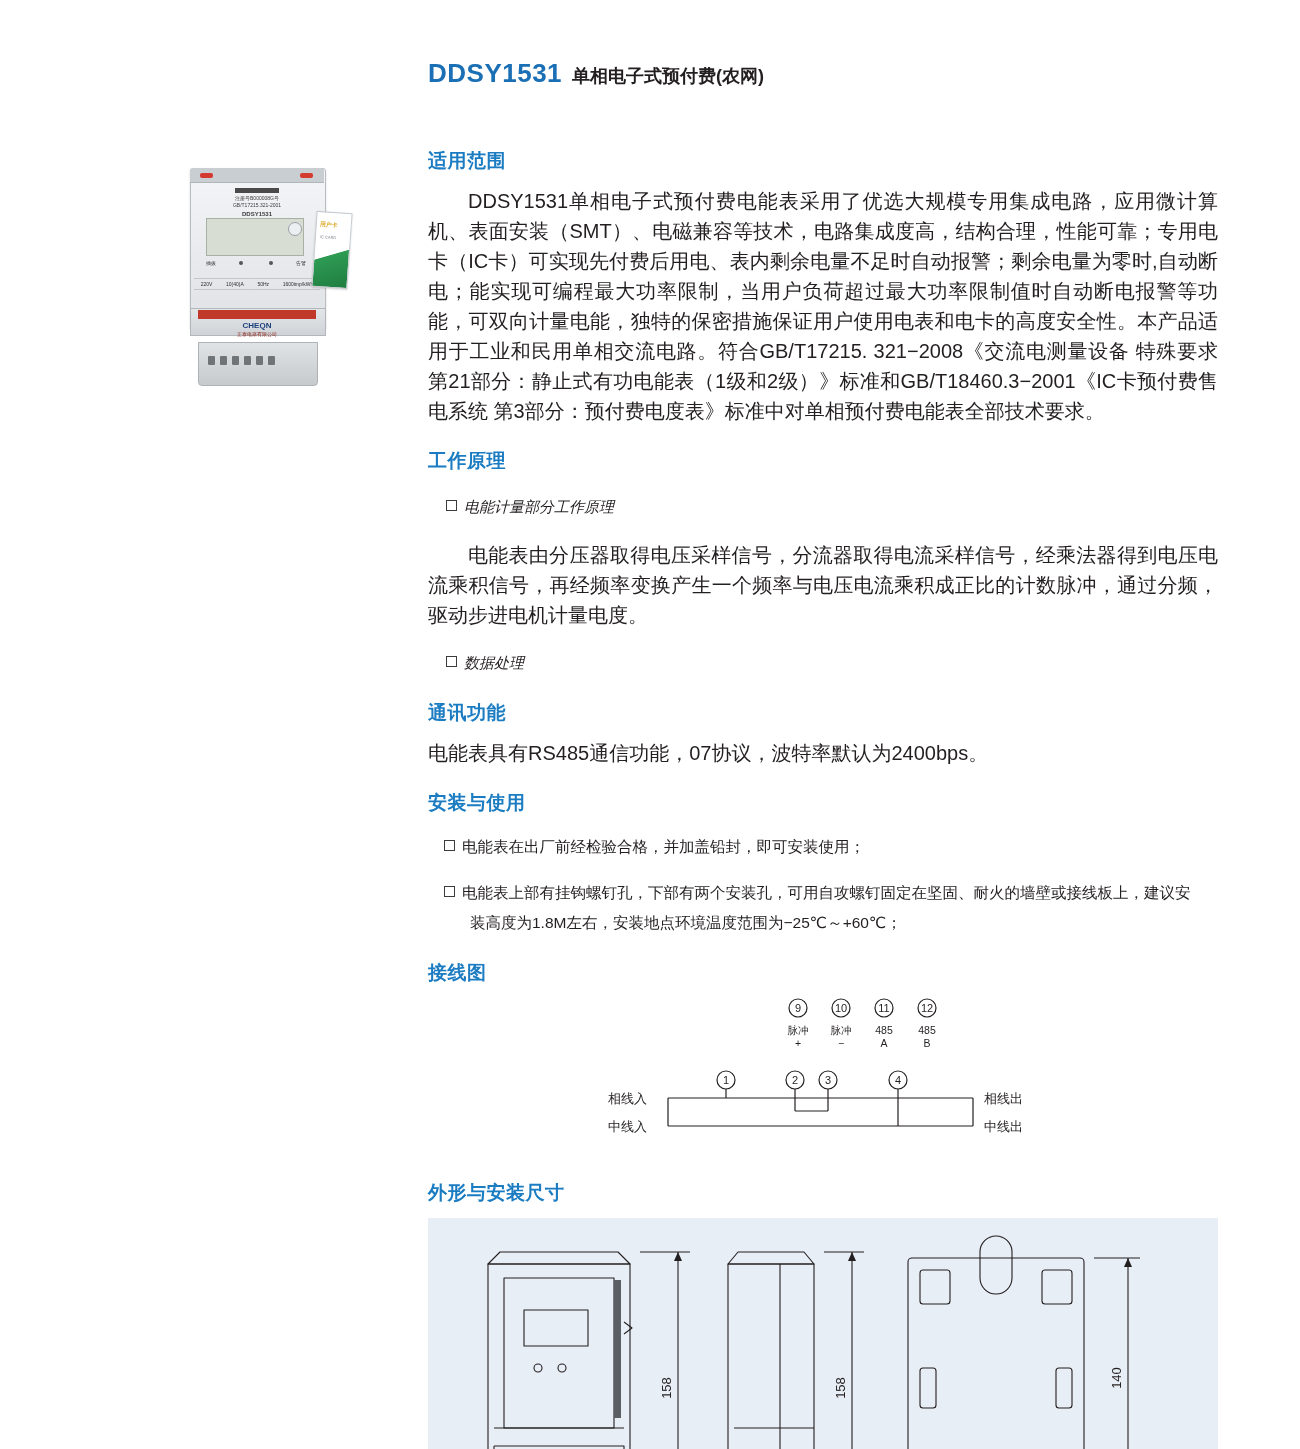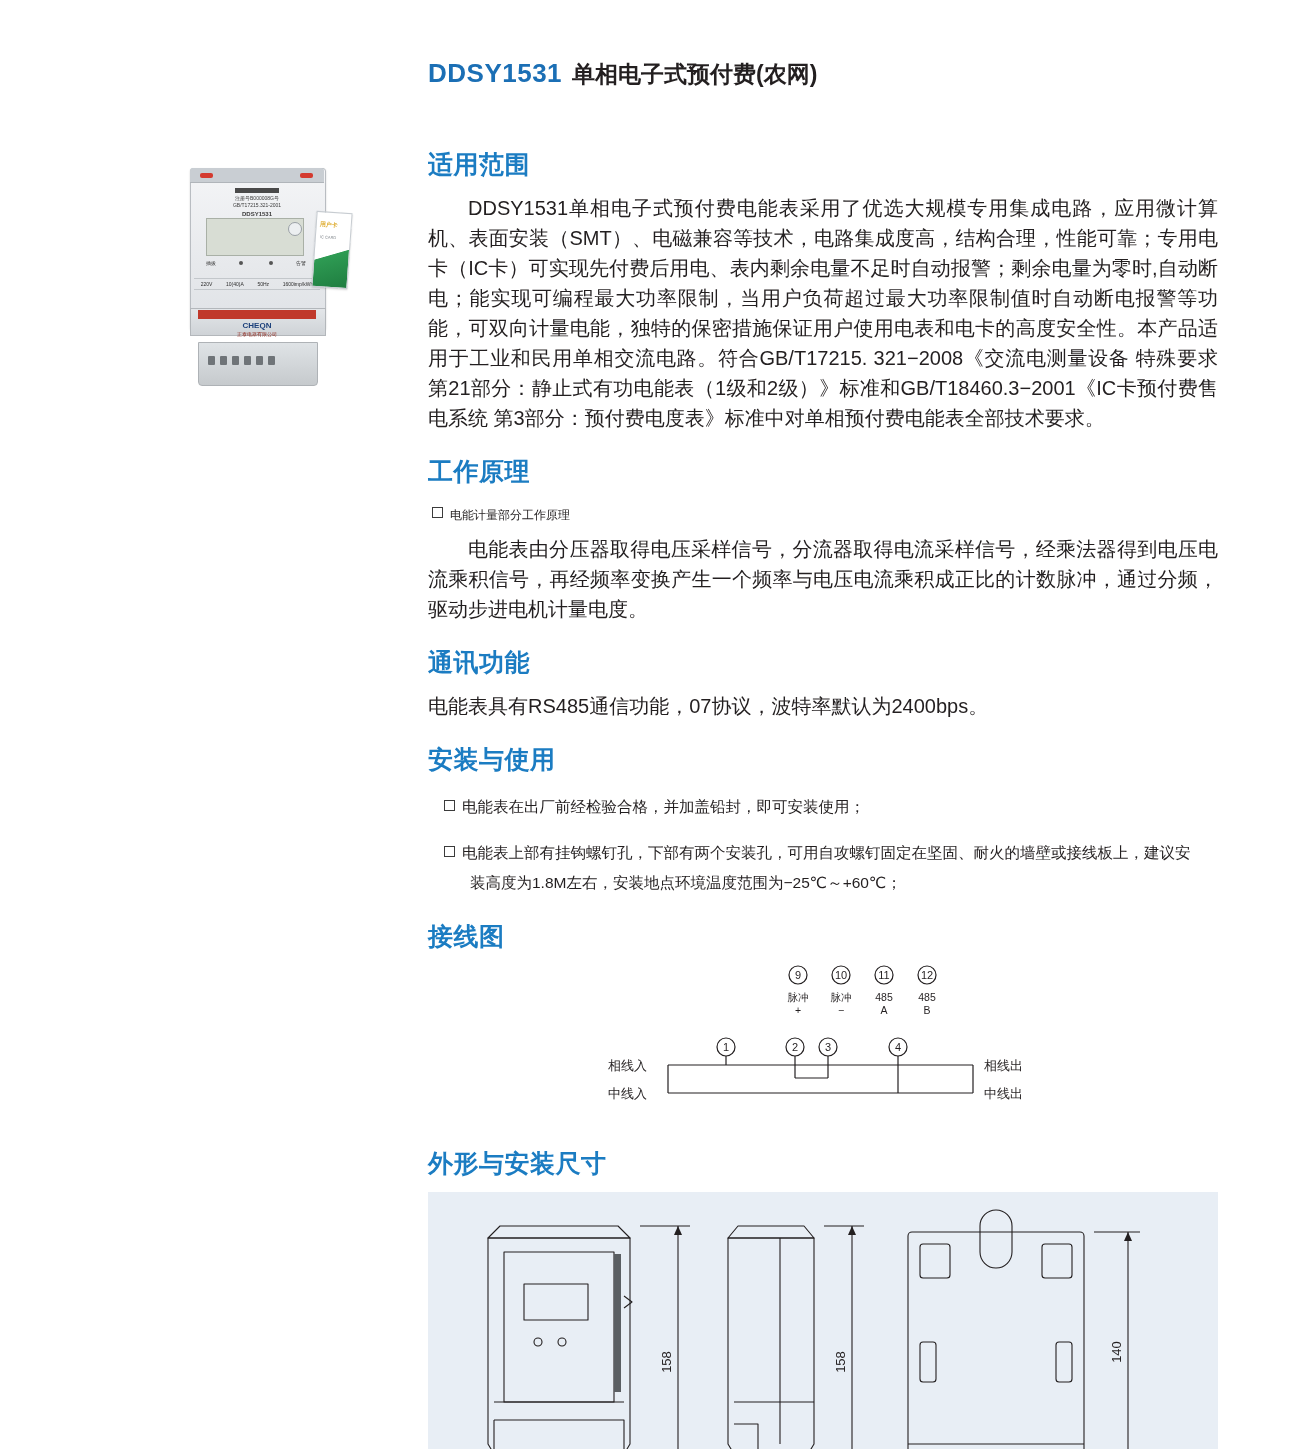--- a/index.html
+++ b/index.html
@@ -30,21 +30,21 @@
     align-items: baseline;
     gap: 10px;
   }
   .title-code {
     font-size: 26px;
     font-weight: bold;
     color: #1b6fb5;
     letter-spacing: 0.5px;
   }
   .title-name {
-    font-size: 23px;
+    font-size: 18px;
     font-weight: bold;
     color: #231f20;
   }
 
   
   .product-img {
     position: absolute;
     left: 168px;
     top: 160px;
     width: 200px;
@@ -245,40 +245,41 @@
   }
 
   
   .content {
     position: absolute;
     left: 428px;
     top: 148px;
     width: 790px;
   }
   h2.section {
-    font-size: 25px;
+    font-size: 19px;
     font-weight: bold;
     color: #1b7cc2;
     margin: 0 0 12px 0;
     letter-spacing: 0.5px;
   }
   .section-block { margin-bottom: 22px; }
   p.body {
     font-size: 20px;
     line-height: 30px;
     margin: 0;
     text-align: justify;
     color: #231f20;
   }
   p.indent { text-indent: 2em; }
   .bullet {
-    font-size: 12px;
+    font-size: 15px;
     line-height: 30px;
-    margin: 4px;
+    margin: 18px;
     color: #231f20;
+    font-style: italic;
   }
   .bullet .sq {
     display: inline-block;
     width: 9px;
     height: 9px;
     border: 1px solid #3b3b3b;
     margin-right: 7px;
     vertical-align: 1px;
   }
   .hang {
@@ -378,20 +379,23 @@
       <h2 class="section">适用范围</h2>
       <p class="body indent">DDSY1531单相电子式预付费电能表采用了优选大规模专用集成电路，应用微计算机、表面安装（SMT）、电磁兼容等技术，电路集成度高，结构合理，性能可靠；专用电卡（IC卡）可实现先付费后用电、表内剩余电量不足时自动报警；剩余电量为零时,自动断电；能实现可编程最大功率限制，当用户负荷超过最大功率限制值时自动断电报警等功能，可双向计量电能，独特的保密措施保证用户使用电表和电卡的高度安全性。本产品适用于工业和民用单相交流电路。符合GB/T17215. 321−2008《交流电测量设备 特殊要求 第21部分：静止式有功电能表（1级和2级）》标准和GB/T18460.3−2001《IC卡预付费售电系统 第3部分：预付费电度表》标准中对单相预付费电能表全部技术要求。</p>
     </div>
 
     <div class="section-block">
       <h2 class="section">工作原理</h2>
       <p class="bullet">
         <span class="sq"></span><span>电能计量部分工作原理</span>
       </p>
       <p class="body indent">电能表由分压器取得电压采样信号，分流器取得电流采样信号，经乘法器得到电压电流乘积信号，再经频率变换产生一个频率与电压电流乘积成正比的计数脉冲，通过分频，驱动步进电机计量电度。</p>
+      <p class="bullet">
+        <span class="sq"></span><span>数据处理</span>
+      </p>
     </div>
 
     <div class="section-block">
       <h2 class="section">通讯功能</h2>
       <p class="body">电能表具有RS485通信功能，07协议，波特率默认为2400bps。</p>
     </div>
 
     <div class="section-block">
       <h2 class="section">安装与使用</h2>
       <p class="hang">

